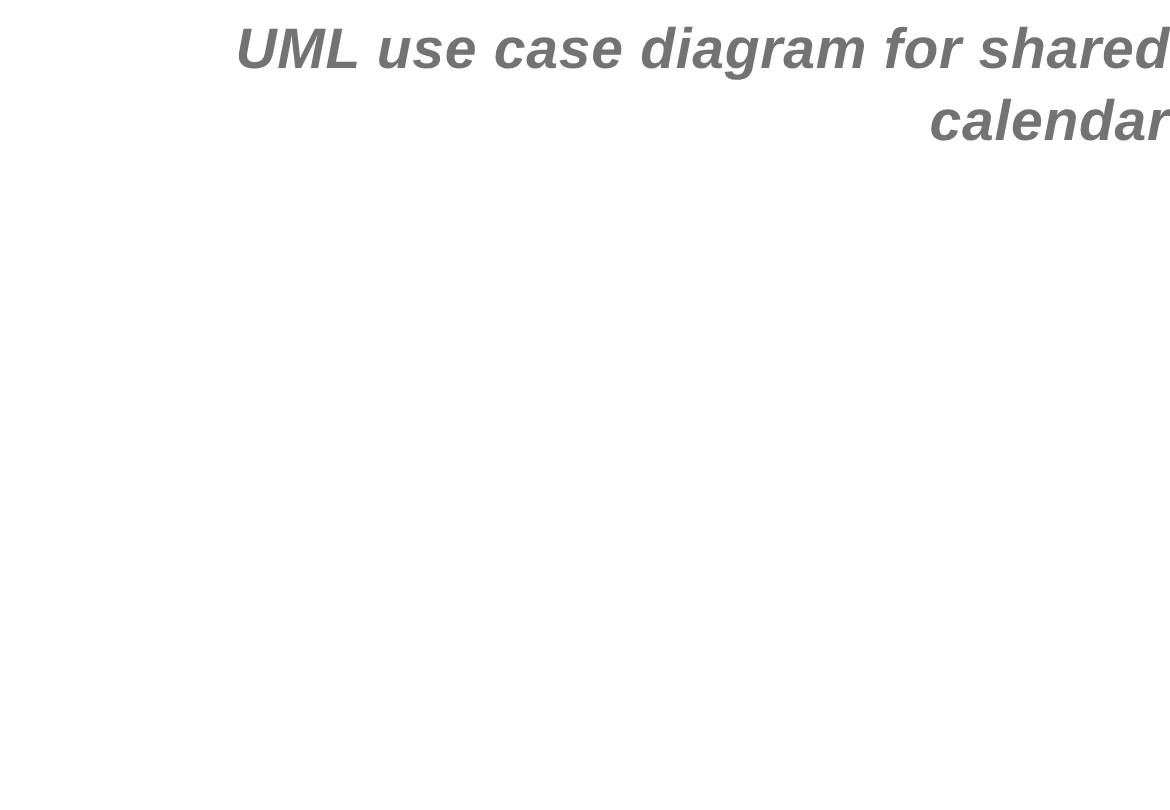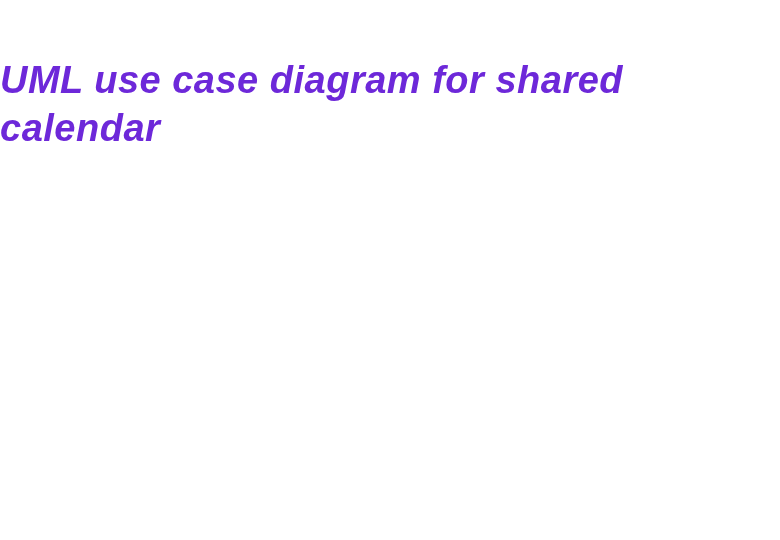--- a/index.html
+++ b/index.html
@@ -12,26 +12,25 @@
       height: 540px;
       background: #ffffff;
       position: relative;
       overflow: hidden;
     }
     .slide-title {
       position: absolute;
       top: 10px;
       left: 0;
       right: 0;
-      text-align: left;
+      text-align: right;
       font-family: Verdana, Geneva, sans-serif;
       font-style: italic;
       font-size: 38px;
-      color: #6d28d9;
+      color: #737373;
       line-height: 1.25;
       letter-spacing: 0.5px;
-      margin-top: 47px;
     }
   </style>
 </head>
 <body>
 
 <h1 class="slide-title">UML use case diagram for shared calendar</h1>
 
 </body></html>

